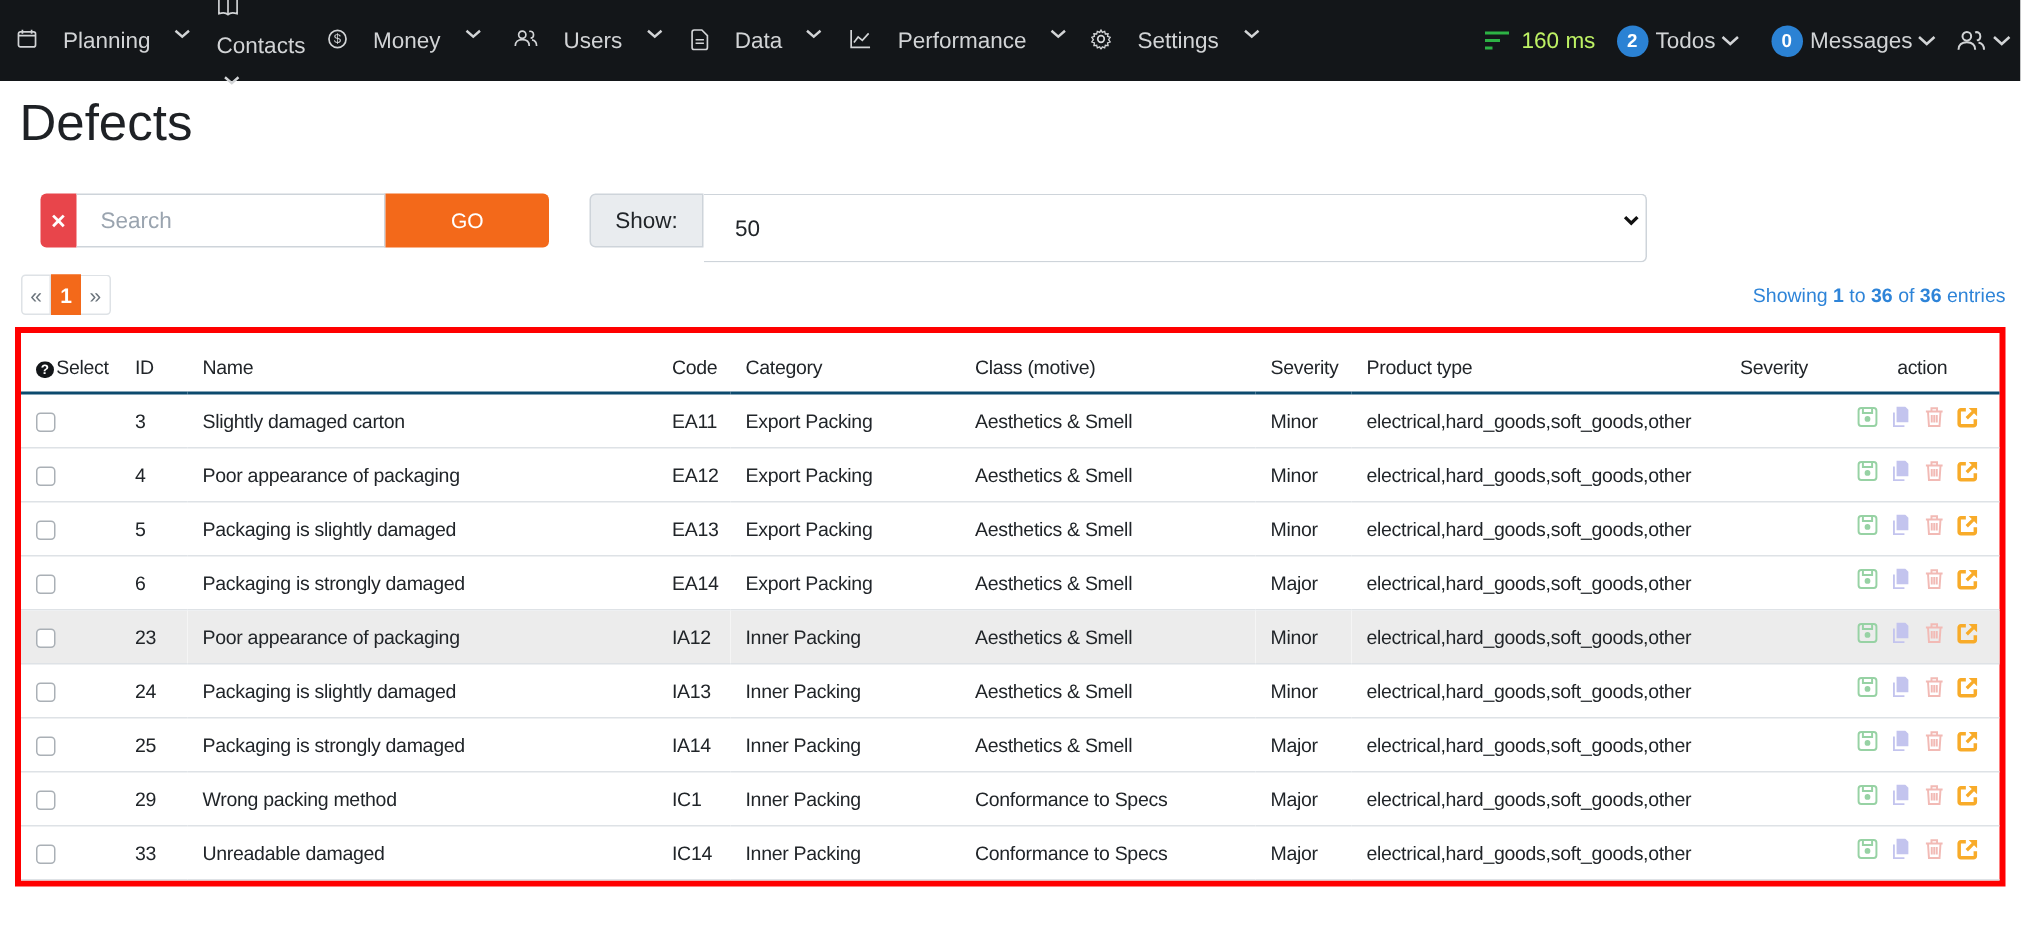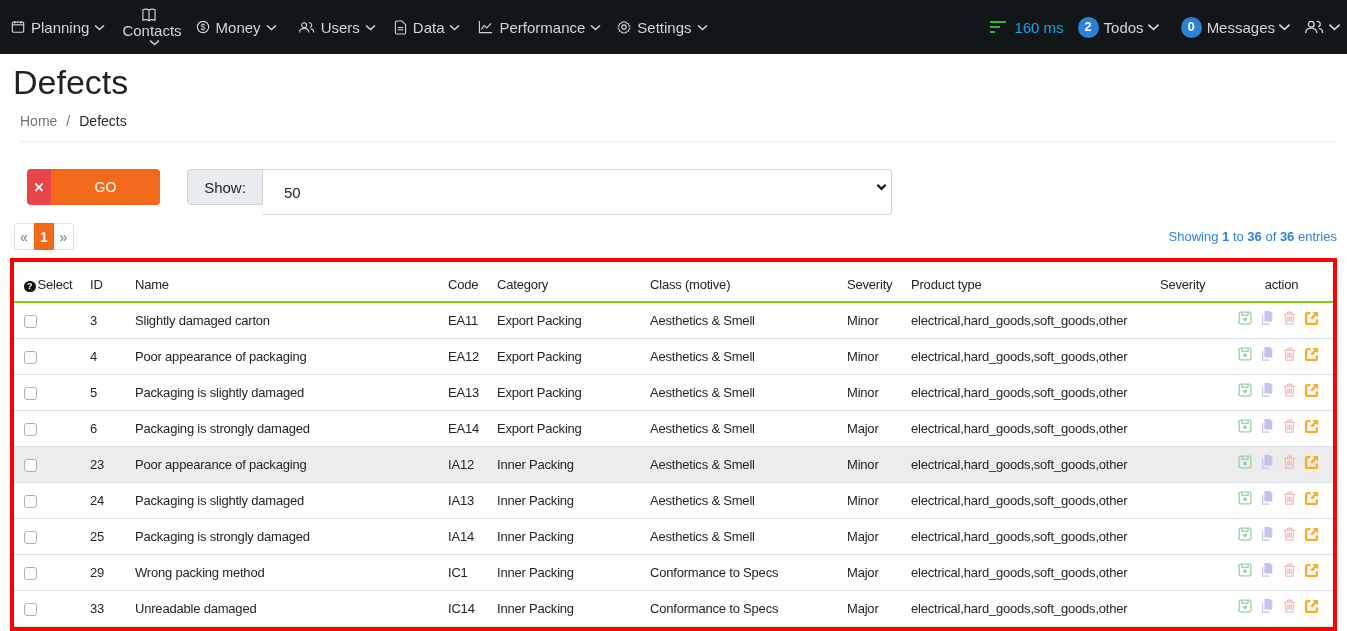--- a/index.html
+++ b/index.html
@@ -1,28 +1,28 @@
 <!DOCTYPE html>
 <html><head>
 <meta charset="utf-8">
 <style>
 * { margin:0; padding:0; box-sizing:border-box; }
 html,body { width:1347px; height:631px; overflow:hidden; background:#fff;
   font-family:"Liberation Sans", sans-serif; }
 
 .navbar { height:54px; background:#131619; display:flex; align-items:center;
   padding:0 6px 0 11px; color:#d2d4d6; font-size:15px; }
-.nav-item { display:flex; align-items:center; white-space:nowrap; }
+.nav-item { display:flex; align-items:flex-start; white-space:nowrap;gap:11px; }
 .nav-item:nth-child(1){margin-right:17px;} .nav-item:nth-child(2){margin-right:14px;flex-direction:column;}
 .nav-item:nth-child(3){margin-right:21px;} .nav-item:nth-child(4){margin-right:18px;}
 .nav-item:nth-child(5){margin-right:18px;} .nav-item:nth-child(6){margin-right:16px;}
 .nav-item svg.ic { margin-right:6px; }
 .nav-item .caret { margin-left:5px; }
 .nav-right { margin-left:auto; display:flex; align-items:center; }
-.ms { color:#0ea5e9; display:flex; align-items:center; font-size:15px; margin-right:14px;}
+.ms { color:#bef264; display:flex; align-items:center; font-size:15px; margin-right:14px;}
 .ms svg { margin-right:7px; }
 .badge { width:21px; height:21px; border-radius:50%; background:#2b82d4; color:#fff;
   font-size:12.5px; font-weight:700; display:inline-flex; align-items:center;
   justify-content:center; margin-right:5px; }
 
 .content { padding:0 10px; }
 h1 { font-size:34px; font-weight:400; color:#1e2125; margin:8px 0 0 3px; letter-spacing:0; line-height:40px;}
 .breadcrumb { margin:11px 0 0 10px; font-size:14px; color:#6c757d; padding-bottom:12px;
   border-bottom:1px solid #e9ecef; }
 .breadcrumb .active { color:#212529; }
@@ -57,21 +57,21 @@
   border:1px solid #dee2e6; color:#6c757d; background:#fff; }
 .page.first { border-radius:3px 0 0 3px; }
 .page.last { border-radius:0 3px 3px 0; border-left:none; }
 .page.active { background:#f3691a; color:#fff; border-color:#f3691a; font-weight:700; font-size:14px; }
 .showing { margin-left:auto; font-size:13px; color:#2e84d8; }
 .showing b { font-weight:700; }
 
 .tablewrap { margin-top:8px; border:4px solid #ff0000; }
 table { border-collapse:collapse; table-layout:fixed; width:100%; font-size:13px; letter-spacing:-.2px;
   color:#212529; }
-th { text-align:left; font-weight:400; padding:12px 10px 6px; border-bottom:2px solid #84cc16;
+th { text-align:left; font-weight:400; padding:12px 10px 6px; border-bottom:2px solid #0c4a6e;
   line-height:21px; white-space:nowrap; }
 td { padding:7px 10px; border-bottom:1px solid #dee2e6; line-height:21px; white-space:nowrap; overflow:hidden; }
 tr.gray { background:#ececec; }
 td.c, th.c { text-align:center;margin-top:24px; }
 .cb { width:13px; height:13px; border:1px solid #aab0b6; border-radius:3px; background:#fff;
   display:inline-block; vertical-align:middle; }
 .qm { display:inline-flex; width:11.5px; height:11.5px; border-radius:50%; background:#131619;
   color:#fff; font-size:9px; font-weight:700; align-items:center; justify-content:center;
   vertical-align:0px; margin-right:2px; }
 .icons { display:inline-flex; align-items:center; gap:8.5px; position:relative; left:-3px; }
@@ -179,26 +179,26 @@
         <path d="M11.5 2.2 C12.8 1.6 14.6 2.3 14.6 4.4 C14.6 6 13.5 6.8 12.5 6.9"></path>
         <path d="M13.5 8.2 C15.6 8.6 16.8 10 16.8 12.5"></path>
       </svg>
     <svg class="caret" width="13" height="8" viewBox="0 0 11 7" fill="none" stroke="currentColor" stroke-width="1.5">
         <path d="M1 1.5 L5.5 5.5 L10 1.5"></path>
       </svg>
   </div>
 </div>
 <div class="content">
   <h1>Defects</h1>
-  <div class="breadcrumb"><span>Home</span><span class="sep">/</span><span class="active">Defects</span></div>
   <div class="controls">
     <div class="search-group">
       <div class="btn-x">
           <span>✕</span>
         </div>
+      <div class="search-input">Search</div>
       <div class="btn-go">GO</div>
     </div>
     <div class="show-group">
       <div class="show-label">Show:</div>
       <div class="show-select">50
         <svg class="sel-caret" width="11" height="8" viewBox="0 0 12 8" fill="none" stroke="#111" stroke-width="2.4">
             <path d="M1.5 1.5 L6 6 L10.5 1.5"></path>
           </svg>
       </div>
     </div>

